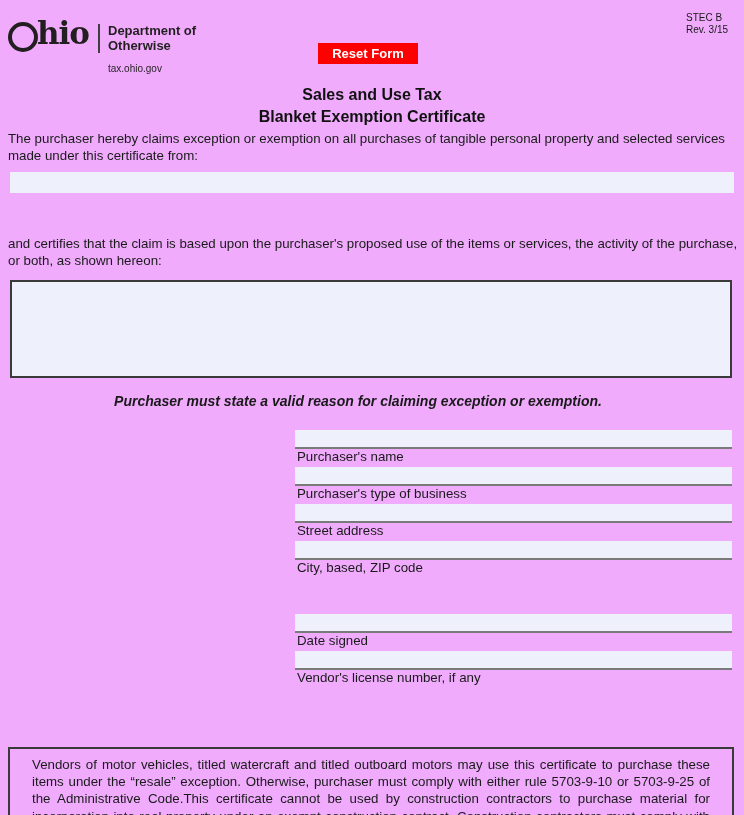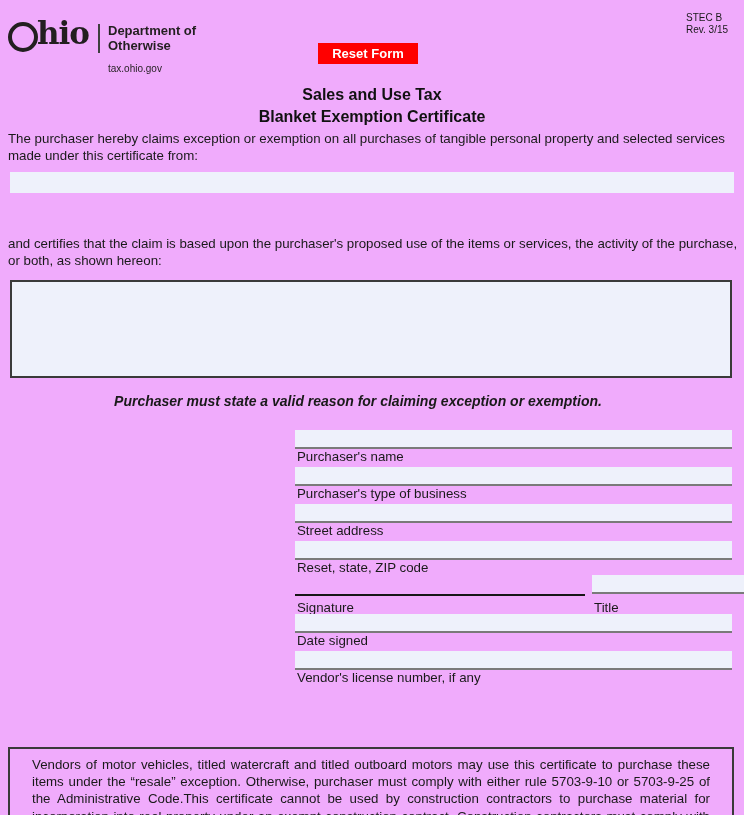--- a/index.html
+++ b/index.html
@@ -94,29 +94,23 @@
     <span class="flabel">Purchaser's type of business</span>
   </div>
 
   <div class="frow r3">
     <input type="text" value="" style="">
     <span class="flabel">Street address</span>
   </div>
 
   <div class="frow r4">
     <input type="text" value="" style="">
-    <span class="flabel">Reset, state, ZIP code</span>
+    <span class="flabel">City, based, ZIP code</span>
   </div>
 
-  <div class="frow rsplit">
-    <div class="sig-line"></div>
-    <span class="sig-label">Signature</span>
-    <input type="text" class="title-input" value="" style="">
-    <span class="title-label">Title</span>
-  </div>
 
   <div class="frow r6">
     <input type="text" value="" style="">
     <span class="flabel">Date signed</span>
   </div>
 
   <div class="frow r7">
     <input type="text" value="" style="">
     <span class="flabel">Vendor's license number, if any</span>
   </div>

